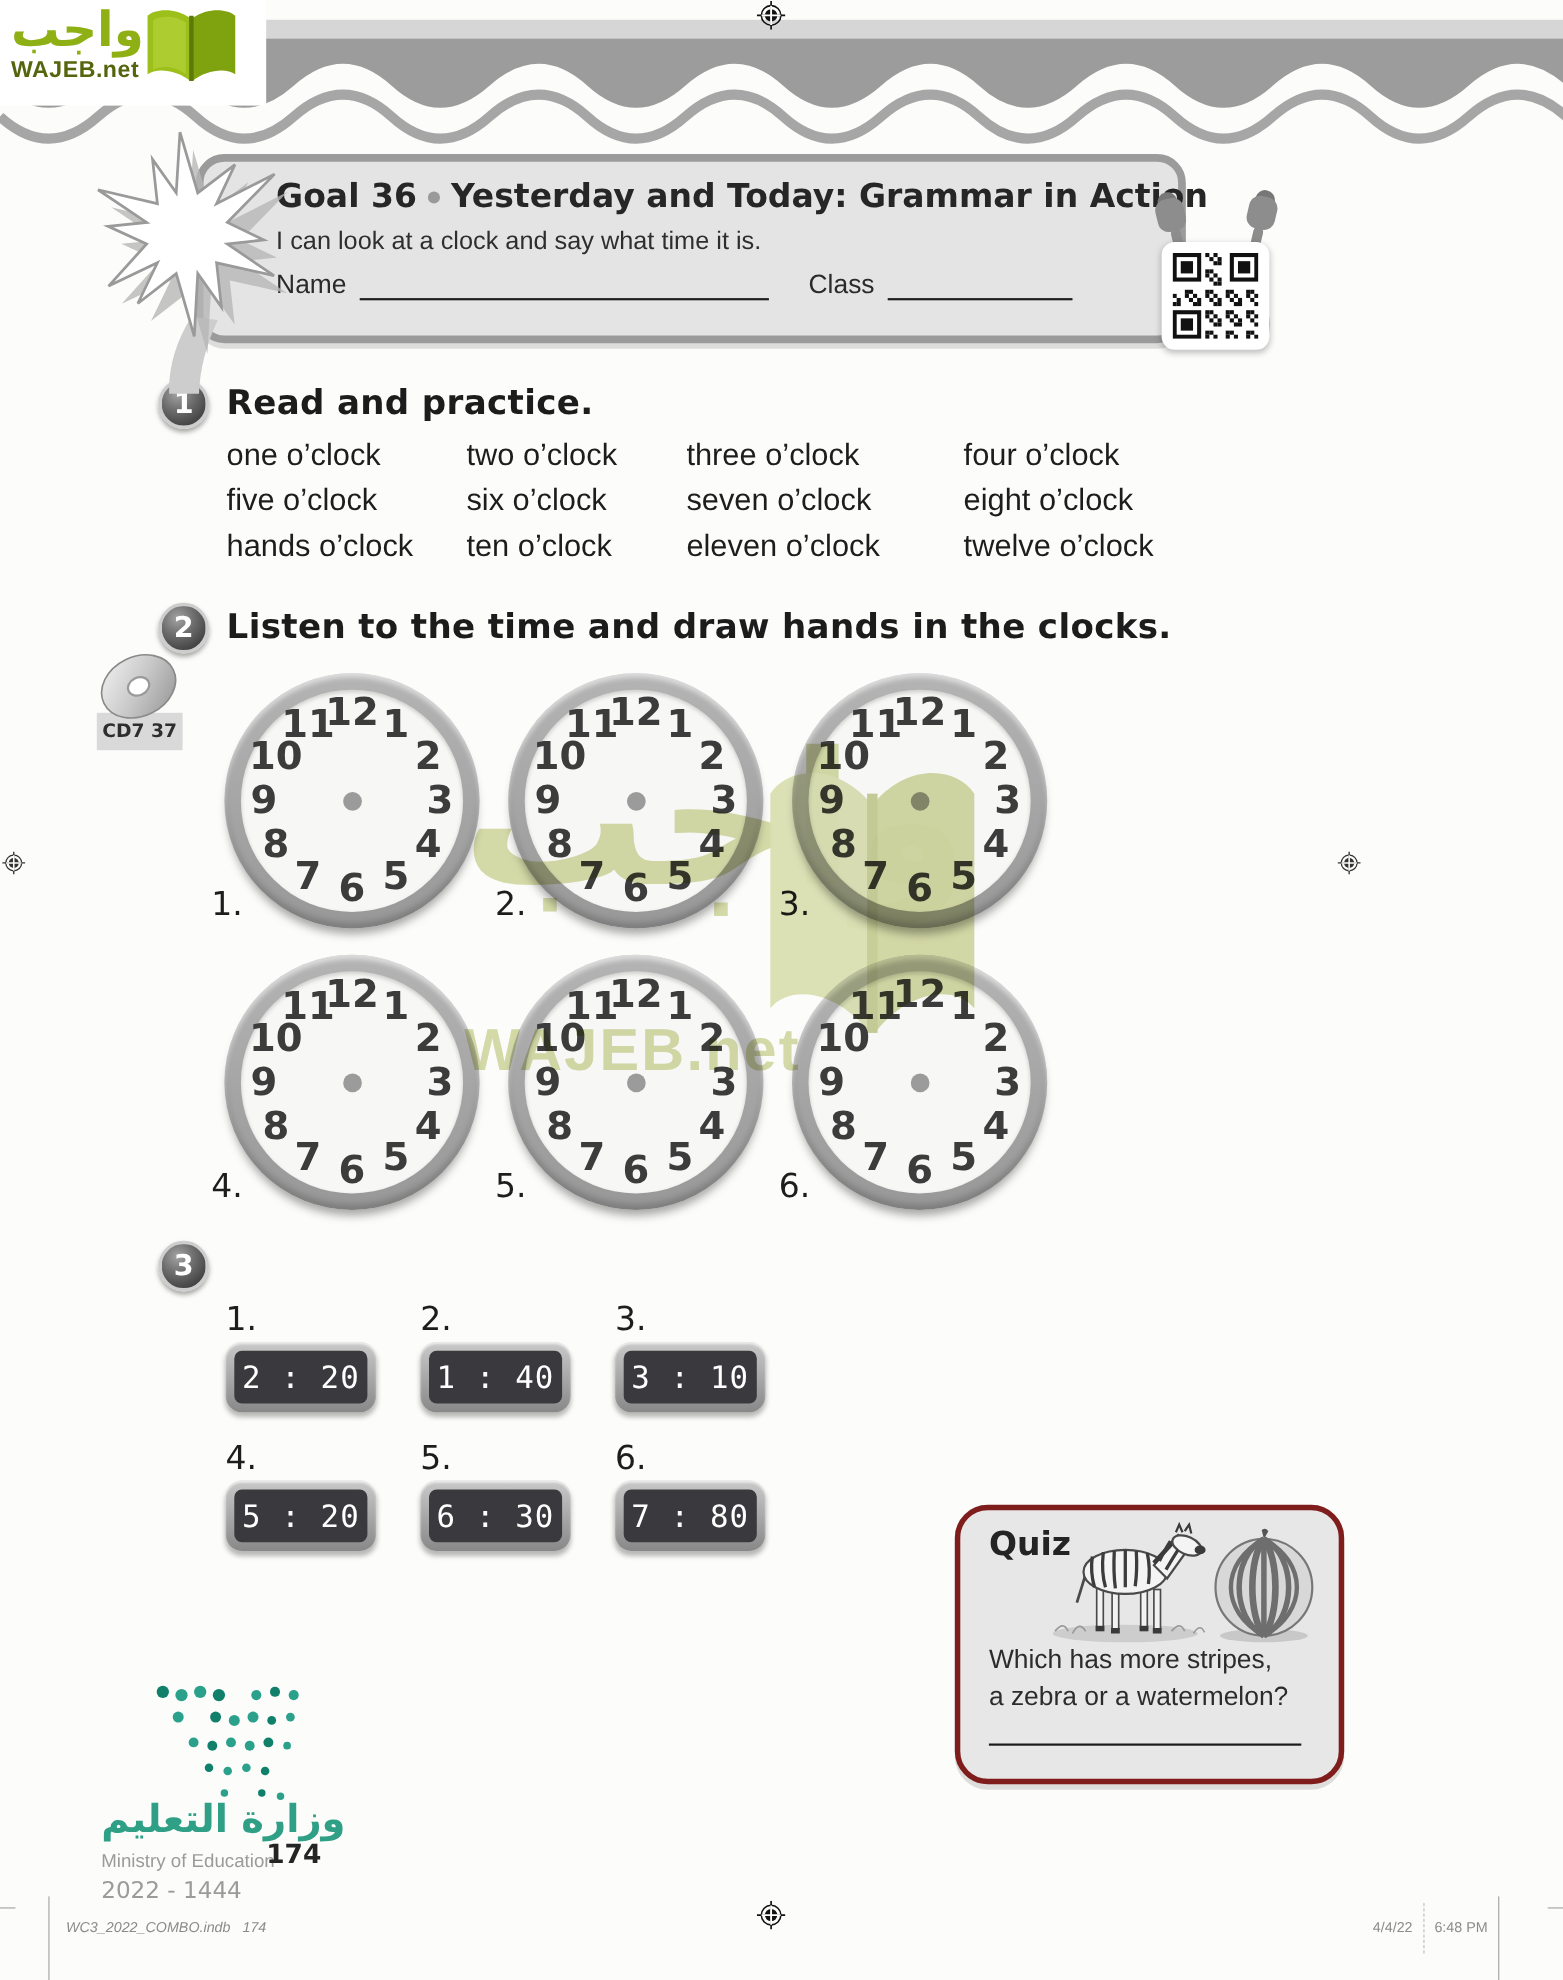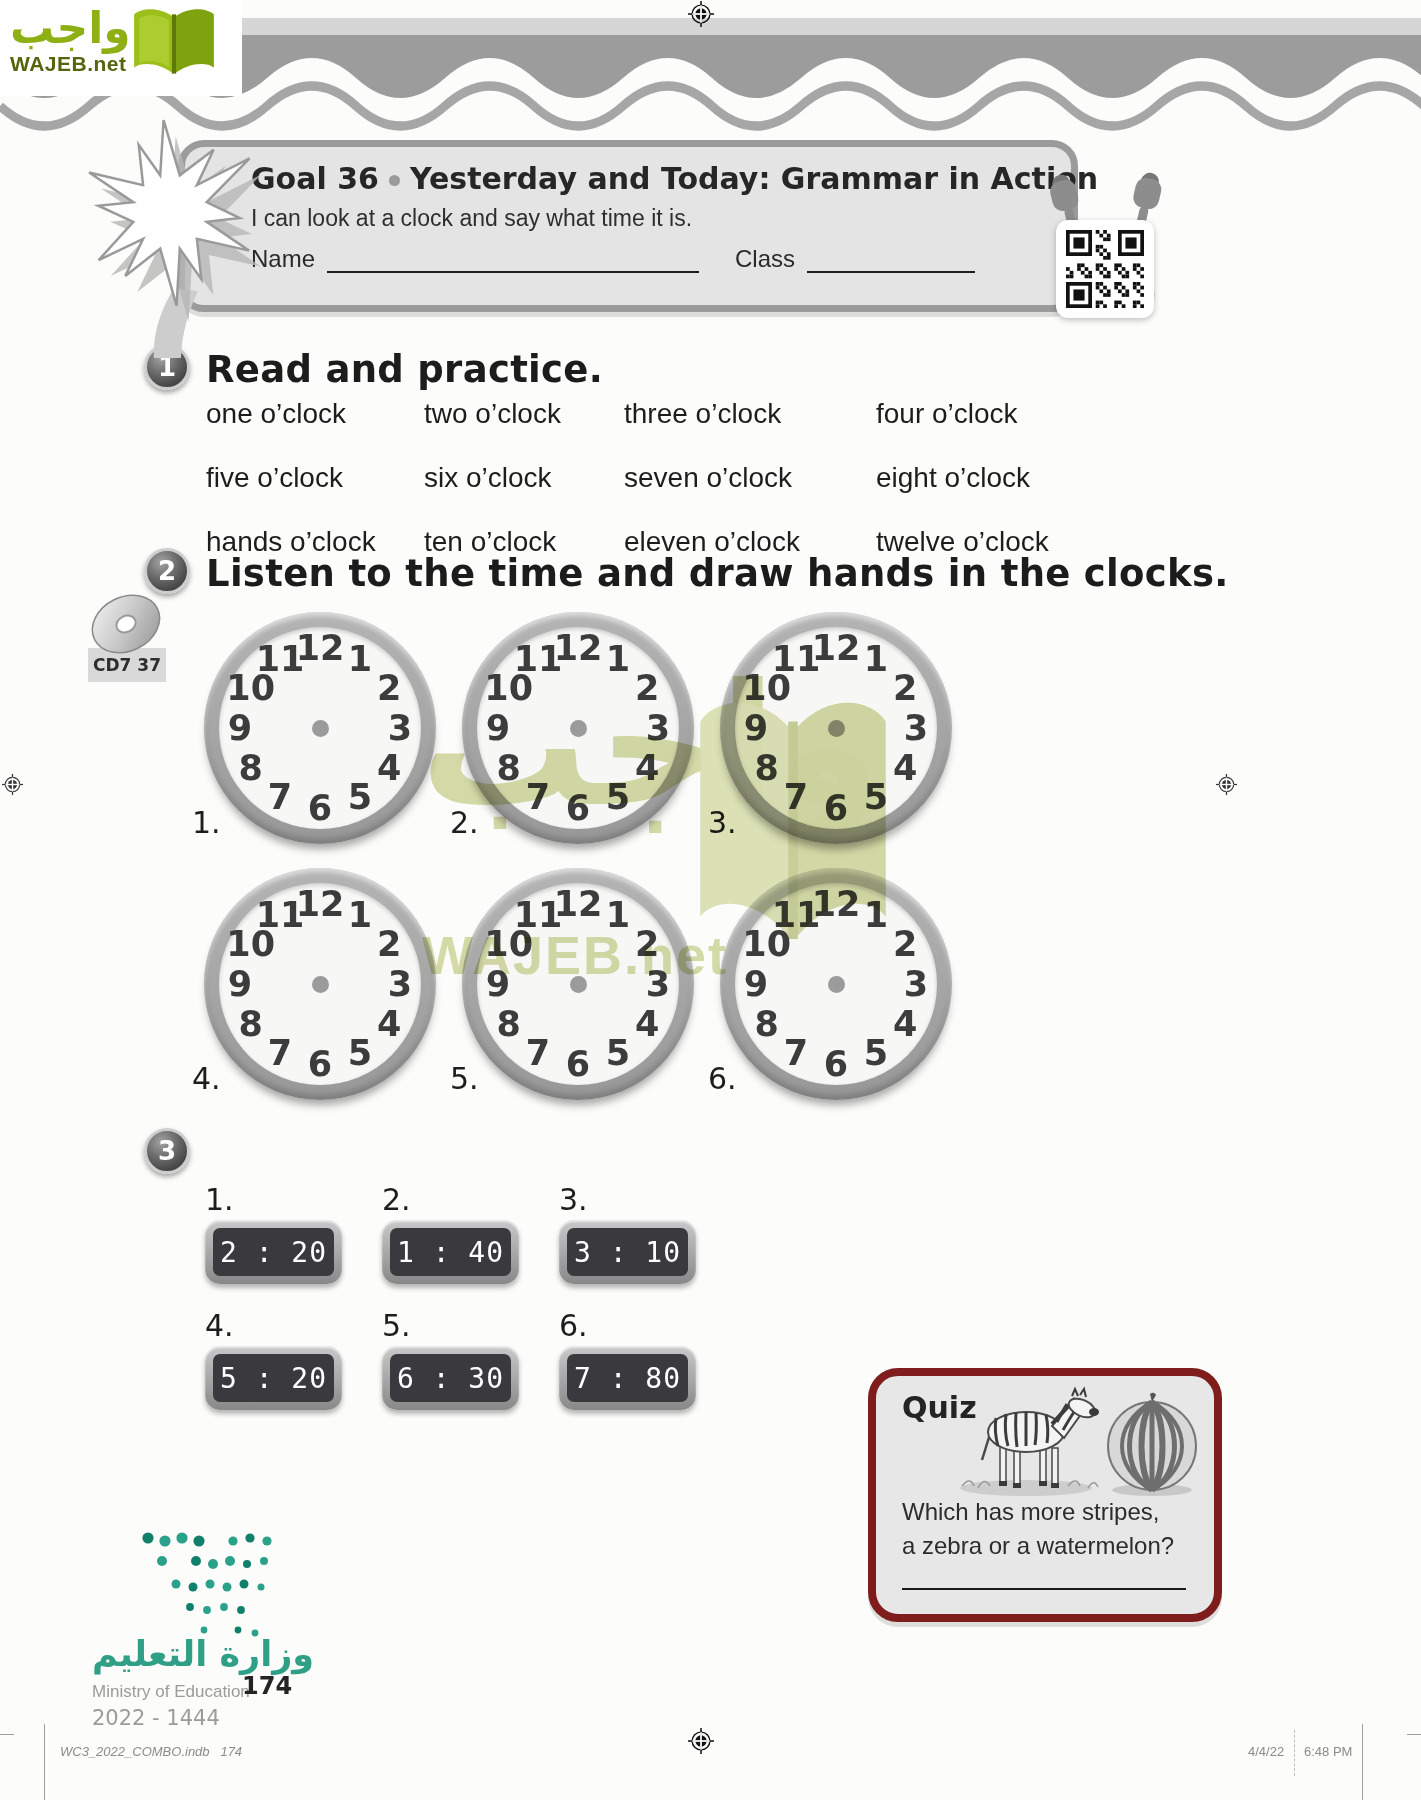--- a/index.html
+++ b/index.html
@@ -31,26 +31,26 @@
   .earbuds{left:1020px;top:158px;z-index:2;}
   .qr-card{left:1056px;top:220px;width:98px;height:98px;background:#fff;border-radius:12px;
            box-shadow:0 2px 6px rgba(0,0,0,.25);z-index:11;display:flex;align-items:center;justify-content:center;}
 
   
   .num-circle{width:46px;height:46px;border-radius:50%;
       background:radial-gradient(circle at 36% 28%, #a3a3a3 0%, #6f6f6f 38%, #464646 75%, #3d3d3d 100%);
       border:3px solid #cdcdcd;box-sizing:border-box;box-shadow:0 3px 5px rgba(0,0,0,.35);
       color:#fff;font-weight:bold;font-size:26px;display:flex;align-items:center;justify-content:center;
       font-family:"DejaVu Sans",sans-serif;}
-  .sec-head{font-size:37px;font-weight:bold;color:#1c1c1c;font-family:"DejaVu Sans",sans-serif;
+  .sec-head{font-size:31px;font-weight:bold;color:#1c1c1c;font-family:"DejaVu Sans",sans-serif;
             letter-spacing:.3px;white-space:nowrap;}
 
   
   .oclock-grid{left:206px;top:398px;width:1020px;display:grid;
-               grid-template-columns:218px 200px 252px auto;row-gap:32px;
+               grid-template-columns:218px 200px 252px auto;row-gap:9px;
                font-size:28px;color:#1d1d1d;}
 
   
   .cd{left:86px;top:594px;width:82px;height:88px;}
   .cd-label{position:absolute;left:2px;bottom:0;width:78px;height:34px;background:#d9d9d9;
             text-align:center;line-height:34px;font-size:17px;font-weight:bold;color:#2e2e2e;
             font-family:"DejaVu Sans",sans-serif;}
 
   
   .clock-row{display:flex;gap:26px;}
@@ -83,21 +83,21 @@
   .d-label{font-size:30px;color:#1d1d1d;font-family:"DejaVu Sans",sans-serif;height:38px;}
   .dbox{width:137px;height:64px;border-radius:15px;box-sizing:border-box;padding:8px;
         background:linear-gradient(180deg,#c9c9c9,#888888);
         box-shadow:0 4px 5px rgba(0,0,0,.28), inset 0 2px 2px rgba(255,255,255,.65);}
   .dbox-in{width:100%;height:100%;background:#3a3a3e;border-radius:7px;display:flex;
            align-items:center;justify-content:center;color:#ffffff;font-size:28px;
            font-family:"DejaVu Sans Mono",monospace;letter-spacing:1px;}
 
   
   .quiz-box{left:868px;top:1368px;width:354px;height:254px;background:#e7e7e7;
-            border:8px solid #7f1d1d;border-radius:30px;box-sizing:border-box;
+            border:5px solid #7f1d1d;border-radius:30px;box-sizing:border-box;
             box-shadow:0 5px 0 rgba(0,0,0,.12);z-index:2;}
   .quiz-title{position:absolute;left:26px;top:14px;font-size:30px;font-weight:bold;color:#242424;
               font-family:"DejaVu Sans",sans-serif;}
   .quiz-q{position:absolute;left:26px;font-size:24px;color:#2c2c2c;}
   .quiz-line{position:absolute;left:26px;top:212px;width:284px;border-bottom:2.5px solid #1a1a1a;}
 
   
   .moe-dots{left:138px;top:1526px;z-index:9;}
   .moe-ar{left:92px;top:1634px;font-size:35px;font-weight:bold;color:#2f9f85;
           font-family:"DejaVu Sans",sans-serif;}

